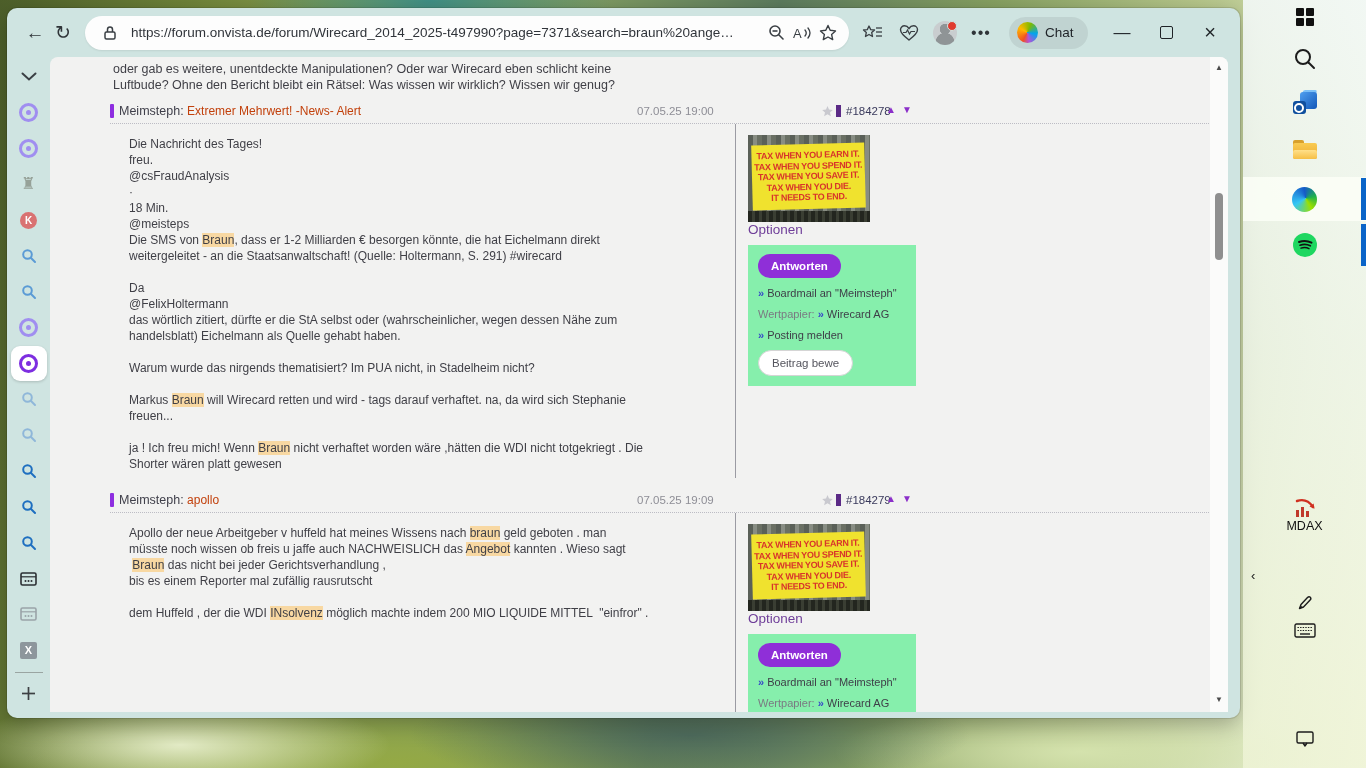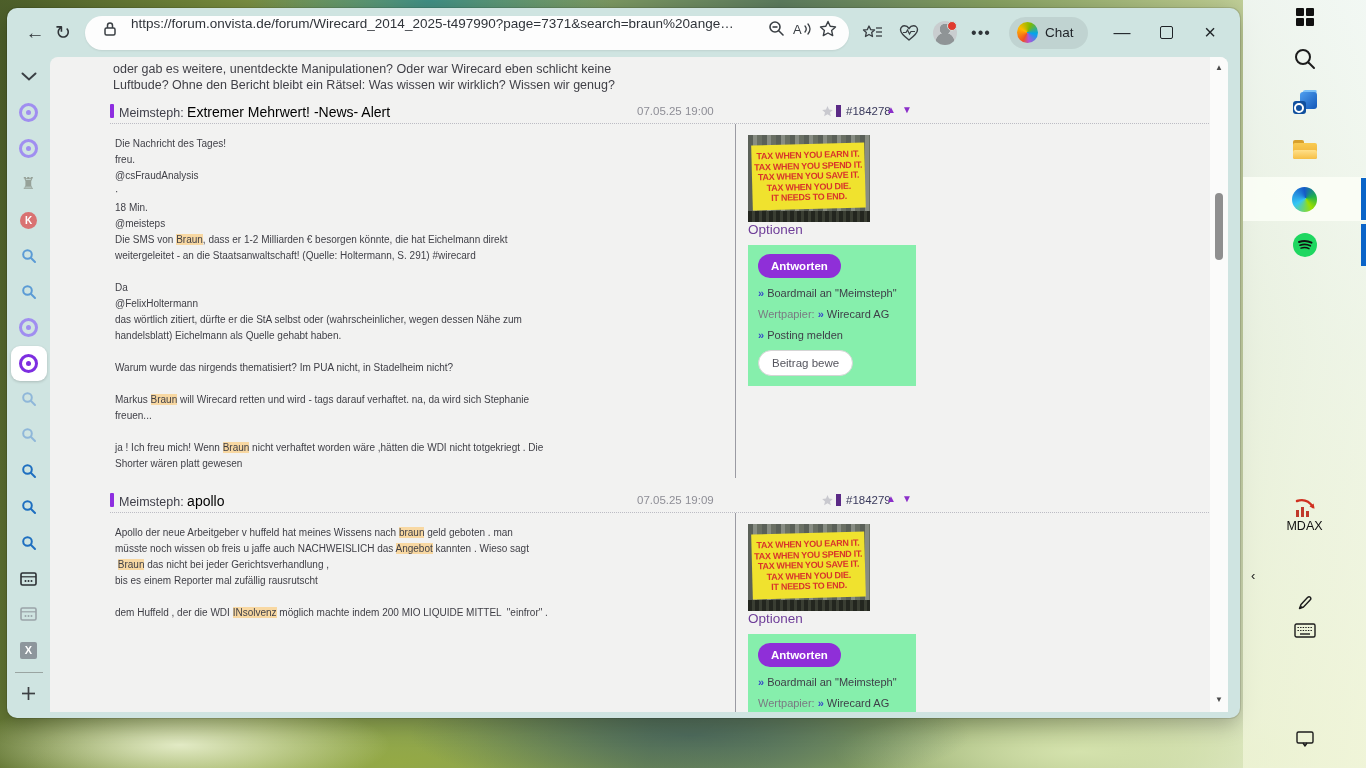--- a/index.html
+++ b/index.html
@@ -13,21 +13,21 @@
       radial-gradient(ellipse 260px 140px at 430px 0px, #3f8f86 0%, transparent 70%),
       linear-gradient(100deg,#4d5f2a 0%,#6d8138 12%,#93a855 26%,#7e9a62 40%,#5c7b5e 52%,#86a061 66%,#b7c78b 80%,#dde7c2 92%,#eef2d8 100%);
   }
   
   .window{position:absolute;left:7px;top:8px;width:1233px;height:710px;
     background:#cfe4e1;border-radius:10px;box-shadow:0 0 0 1px rgba(0,0,0,.10),0 6px 22px rgba(0,0,0,.28);}
   .topbar{height:49px;display:flex;align-items:center;padding:0 8px 0 14px;}
   .navbtn{width:28px;height:28px;display:flex;align-items:center;justify-content:center;
     font-size:19px;color:#2f3438;border-radius:6px;cursor:pointer;flex:0 0 auto;}
   .addressbar{height:34px;background:#fdfdfd;border-radius:17px;flex:0 0 auto;width:744px;
-    margin-left:8px;display:flex;padding:0 8px 0 12px;box-shadow:0 1px 2px rgba(0,0,0,.08);}
+    margin-left:8px;display:flex;align-items:center;padding:0 8px 0 12px;box-shadow:0 1px 2px rgba(0,0,0,.08);}
   .urltext{flex:1;font-size:13.5px;color:#30343a;white-space:nowrap;overflow:hidden;margin-left:8px;}
   .abicon{width:26px;height:26px;display:flex;align-items:center;justify-content:center;flex:0 0 auto;}
   .chromeicons{display:flex;align-items:center;margin-left:10px;gap:8px;}
   .cicon{width:28px;height:28px;display:flex;align-items:center;justify-content:center;position:relative;}
   .avatar{width:24px;height:24px;border-radius:50%;
     background:radial-gradient(circle at 50% 34%, #8f9496 0 5px, rgba(0,0,0,0) 5.5px),
                radial-gradient(circle at 50% 88%, #8f9496 0 9px, rgba(0,0,0,0) 9.5px),#c9cdcf;}
   .reddot{position:absolute;right:2px;top:2px;width:8px;height:8px;border-radius:50%;background:#e03b2f;border:1.5px solid #cfe4e1;}
   .dots{font-size:16px;color:#2f3438;letter-spacing:1px;}
   .copilot{height:32px;border-radius:16px;background:rgba(0,0,0,.07);display:flex;align-items:center;
@@ -57,30 +57,30 @@
   
   .content{flex:1;position:relative;overflow:hidden;border-radius:8px 8px 0 0;background:#f2f2f1;}
   .scrollbar{position:absolute;top:0;right:0;width:18px;bottom:0;background:#fbfbfa;}
   .sarrow{position:absolute;left:0;width:18px;text-align:center;font-size:8px;color:#4c4c4c;cursor:pointer;}
   .thumb{position:absolute;top:136px;left:5px;width:8px;height:67px;border-radius:4px;background:#8f8f8f;cursor:pointer;}
   .page{position:absolute;left:0;top:0;right:18px;bottom:0;padding:4px 0 0 60px;color:#3f3f46;}
   .introline{margin-left:3px;font-size:12.5px;line-height:16px;white-space:pre-wrap;}
   .post-header{position:relative;margin-top:10px;height:17px;border-bottom:1px dotted #bcbcc4;padding-bottom:3px;width:1135px;}
   .pbar{position:absolute;left:0;top:1px;width:4px;height:14px;background:#8e2ee0;border-radius:1px;}
   .pauthor{position:absolute;left:9px;top:1px;font-size:12.5px;color:#3f3f4a;}
-  .ptopic{font-size:14px;color:#000000;}
+  .ptopic{font-size:12px;color:#c2410c;}
   .pdate{position:absolute;left:527px;top:2px;font-size:11.5px;color:#8e8e96;}
   .pstar{position:absolute;left:711px;top:1px;}
   .pminibar{position:absolute;left:726px;top:2px;width:5px;height:12px;background:#5b2a86;}
   .pid{position:absolute;left:736px;top:2px;font-size:11.5px;color:#3a3a5c;}
   .ptri{position:absolute;top:1px;font-size:10px;color:#8b2fc9;cursor:pointer;}
   .ptri.up{left:776px;} .ptri.down{left:792px;}
   .post-cols{position:relative;}
   .post-cols.p1{min-height:358px;} .post-cols.p2{min-height:280px;}
-  .post-body{margin-left:5px;width:585px;padding-top:12px;font-size:10px;line-height:16px;}
+  .post-body{margin-left:19px;width:585px;padding-top:12px;font-size:12px;line-height:16px;}
   .blk{margin-bottom:16px;}
   .ln{white-space:pre-wrap;}
   .hl{background:#f8d8a2;}
   .vdiv{position:absolute;left:625px;top:0;bottom:4px;width:1px;background:#9b9ba3;}
   .post-side{position:absolute;left:638px;top:11px;width:168px;}
   
   .billboard{width:122px;height:87px;position:relative;overflow:hidden;cursor:pointer;
     background:repeating-linear-gradient(90deg,#5a6058 0 5px,#888d83 5px 9px,#6a7064 9px 14px);}
   .bb-sign{position:absolute;left:4px;right:5px;top:9px;bottom:13px;background:#f0e22e;
     transform:rotate(-1.5deg);display:flex;flex-direction:column;align-items:center;justify-content:center;

